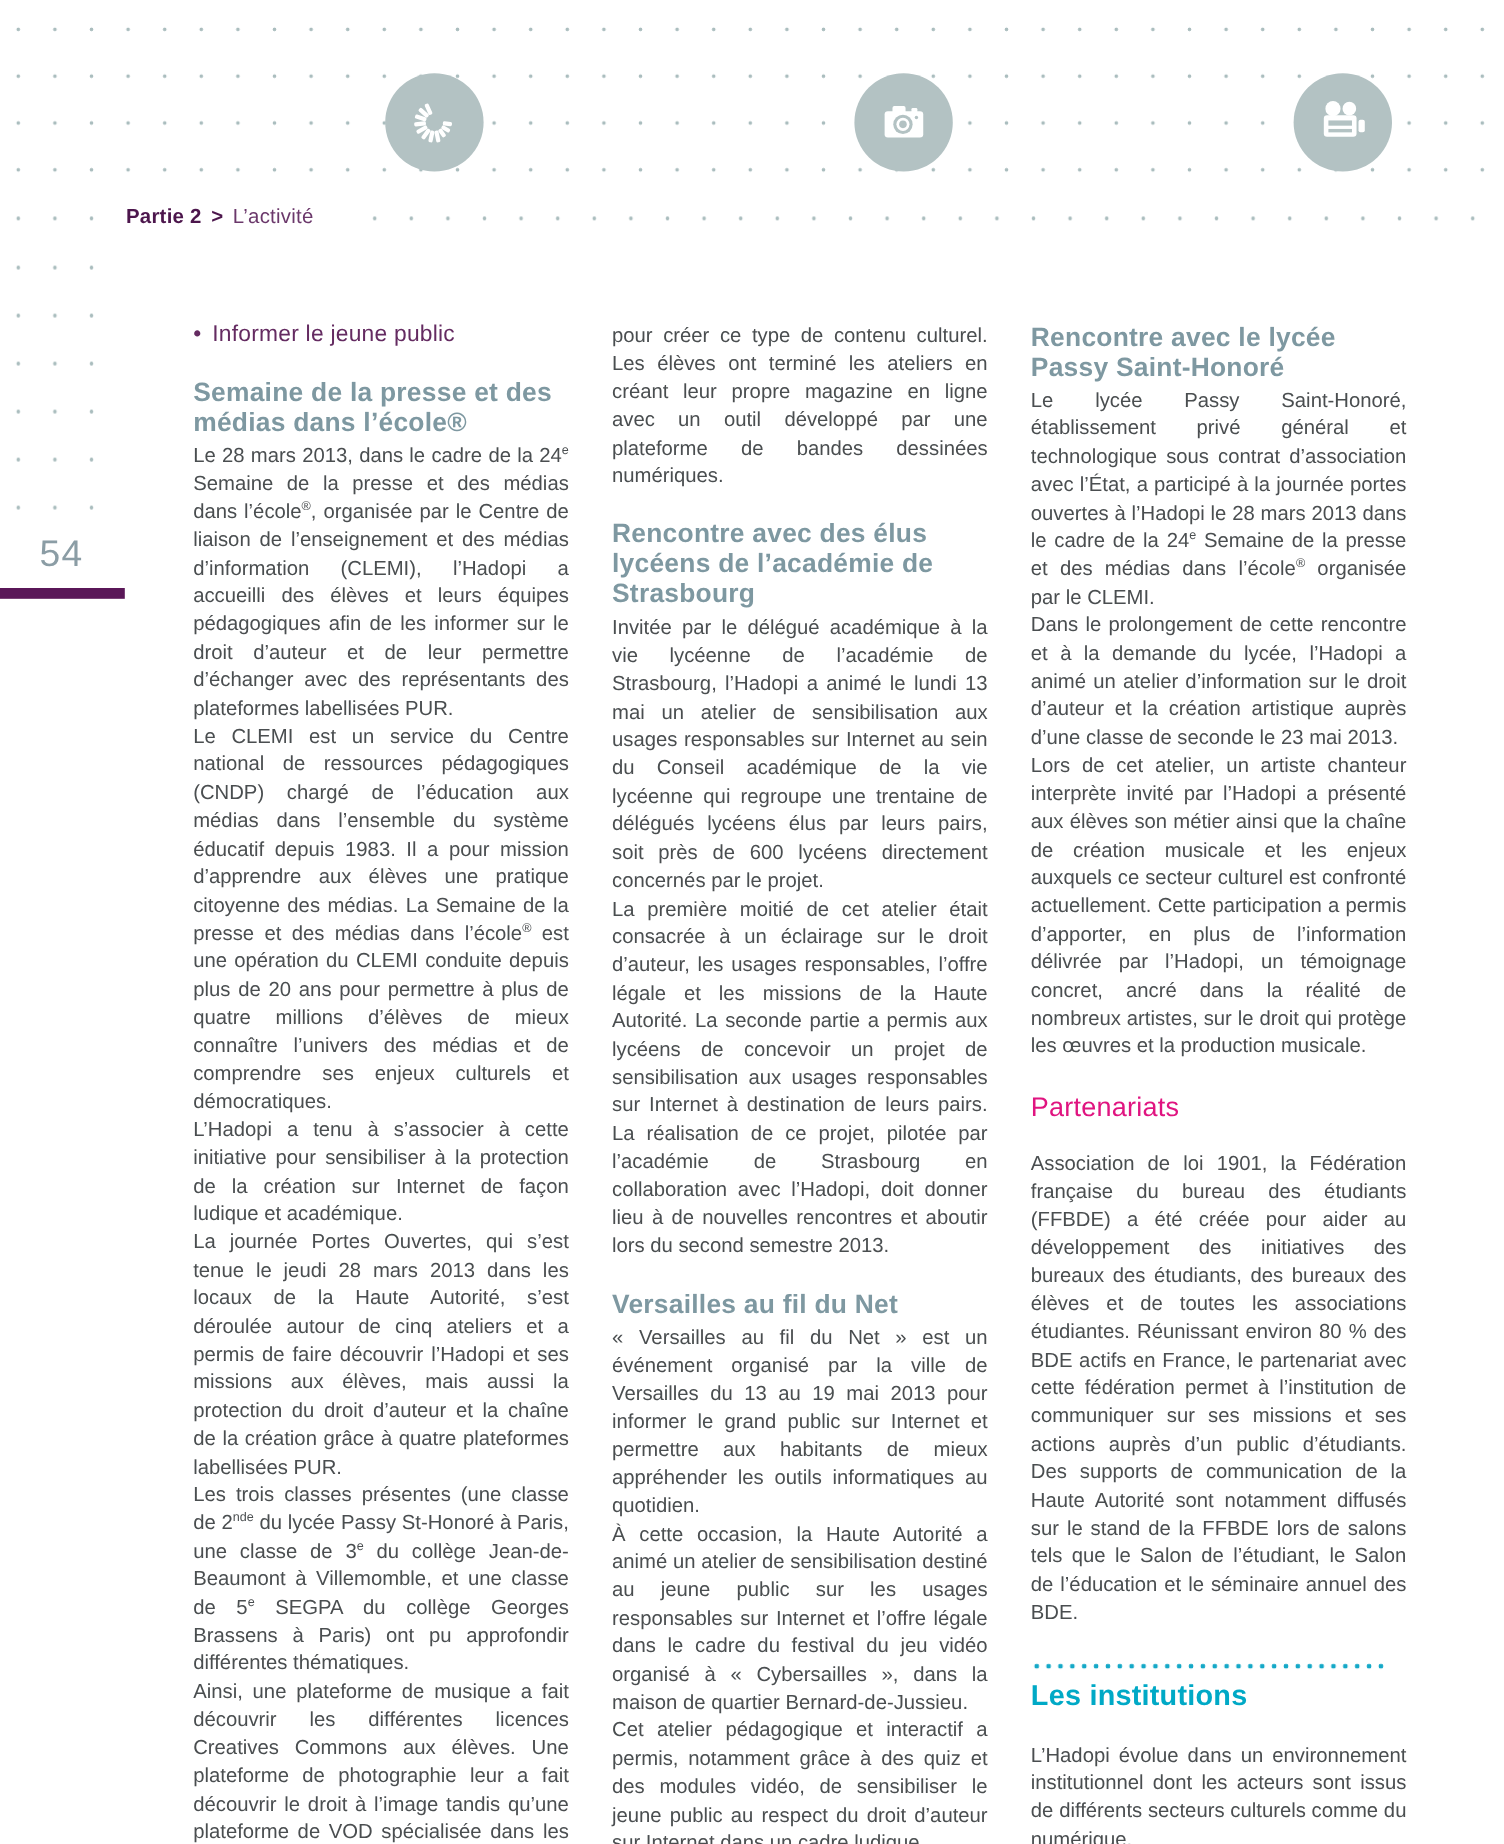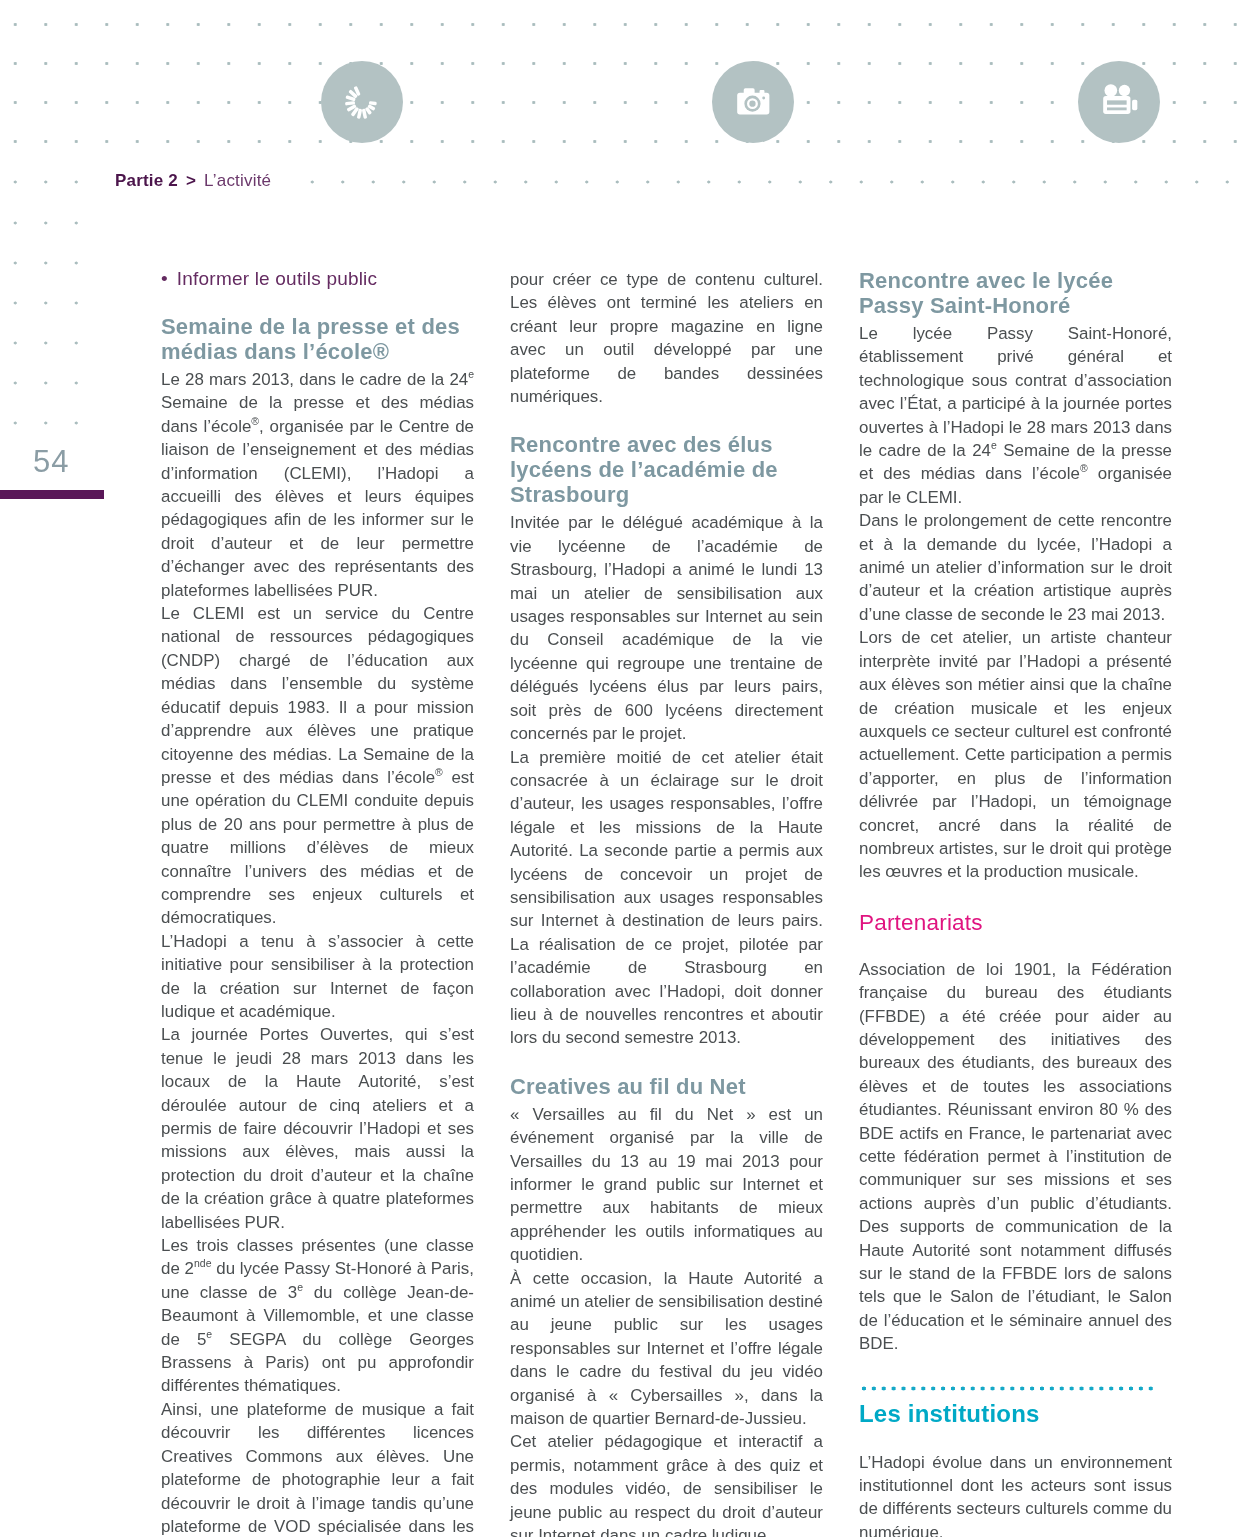--- a/index.html
+++ b/index.html
@@ -24,21 +24,21 @@
   .icon-circle {
     position: absolute; top: 61px;
     width: 82px; height: 82px; border-radius: 50%;
     background: #b3c2c3;
     display: flex; align-items: center; justify-content: center;
   }
   .icon-circle svg { display: block; }
 
   
   .breadcrumb {
-    position: absolute; left: 115px; top: 171px;
+    position: absolute; left: 105px; top: 171px;
     font-size: 17px; letter-spacing: 0.2px; white-space: nowrap;
   }
   .crumb-part { color: #4c164c; font-weight: bold; }
   .crumb-sep  { color: #4c164c; font-weight: bold; padding: 0 3px; }
   .crumb-section { color: #6b386b; font-weight: normal; }
 
   
   .page-number {
     position: absolute; left: 33px; top: 444px;
     font-size: 31px; color: #8b9da5; letter-spacing: 1px;
@@ -147,36 +147,36 @@
   <span class="crumb-sep">&gt;</span>
   <span class="crumb-section">L’activité</span>
 </div>
 
 <div class="page-number">54</div>
 <div class="page-bar"></div>
 
 <div class="columns">
 
   <section class="col">
-    <h2 class="bullet-head"><span class="bullet">•</span><span>Informer le outils public</span></h2>
+    <h2 class="bullet-head"><span class="bullet">•</span><span>Informer le jeune public</span></h2>
     <h3 class="subhead">Semaine de la presse et des médias dans l’école®</h3>
     <p class="para">Le 28 mars 2013, dans le cadre de la 24<sup>e</sup> Semaine de la presse et des médias dans l’école<sup>®</sup>, organisée par le Centre de liaison de l’enseignement et des médias d’information (CLEMI), l’Hadopi a accueilli des élèves et leurs équipes pédagogiques afin de les informer sur le droit d’auteur et de leur permettre d’échanger avec des représentants des plateformes labellisées PUR.</p>
     <p class="para">Le CLEMI est un service du Centre national de ressources pédagogiques (CNDP) chargé de l’éducation aux médias dans l’ensemble du système éducatif depuis 1983. Il a pour mission d’apprendre aux élèves une pratique citoyenne des médias. La Semaine de la presse et des médias dans l’école<sup>®</sup> est une opération du CLEMI conduite depuis plus de 20 ans pour permettre à plus de quatre millions d’élèves de mieux connaître l’univers des médias et de comprendre ses enjeux culturels et démocratiques.</p>
     <p class="para">L’Hadopi a tenu à s’associer à cette initiative pour sensibiliser à la protection de la création sur Internet de façon ludique et académique.</p>
     <p class="para">La journée Portes Ouvertes, qui s’est tenue le jeudi 28 mars 2013 dans les locaux de la Haute Autorité, s’est déroulée autour de cinq ateliers et a permis de faire découvrir l’Hadopi et ses missions aux élèves, mais aussi la protection du droit d’auteur et la chaîne de la création grâce à quatre plateformes labellisées PUR.</p>
     <p class="para">Les trois classes présentes (une classe de 2<sup>nde</sup> du lycée Passy St-Honoré à Paris, une classe de 3<sup>e</sup> du collège Jean-de-Beaumont à Villemomble, et une classe de 5<sup>e</sup> SEGPA du collège Georges Brassens à Paris) ont pu approfondir différentes thématiques.</p>
     <p class="para">Ainsi, une plateforme de musique a fait découvrir les différentes licences Creatives Commons aux élèves. Une plateforme de photographie leur a fait découvrir le droit à l’image tandis qu’une plateforme de VOD spécialisée dans les mangas et les animés a présenté la chaîne de création nécessaire</p>
   </section>
 
   <section class="col">
     <p class="para">pour créer ce type de contenu culturel. Les élèves ont terminé les ateliers en créant leur propre magazine en ligne avec un outil développé par une plateforme de bandes dessinées numériques.</p>
     <h3 class="subhead">Rencontre avec des élus lycéens de l’académie de Strasbourg</h3>
     <p class="para">Invitée par le délégué académique à la vie lycéenne de l’académie de Strasbourg, l’Hadopi a animé le lundi 13 mai un atelier de sensibilisation aux usages responsables sur Internet au sein du Conseil académique de la vie lycéenne qui regroupe une trentaine de délégués lycéens élus par leurs pairs, soit près de 600 lycéens directement concernés par le projet.</p>
     <p class="para">La première moitié de cet atelier était consacrée à un éclairage sur le droit d’auteur, les usages responsables, l’offre légale et les missions de la Haute Autorité. La seconde partie a permis aux lycéens de concevoir un projet de sensibilisation aux usages responsables sur Internet à destination de leurs pairs. La réalisation de ce projet, pilotée par l’académie de Strasbourg en collaboration avec l’Hadopi, doit donner lieu à de nouvelles rencontres et aboutir lors du second semestre 2013.</p>
-    <h3 class="subhead">Creatives au fil du Net</h3>
+    <h3 class="subhead">Versailles au fil du Net</h3>
     <p class="para">« Versailles au fil du Net » est un événement organisé par la ville de Versailles du 13 au 19 mai 2013 pour informer le grand public sur Internet et permettre aux habitants de mieux appréhender les outils informatiques au quotidien.</p>
     <p class="para">À cette occasion, la Haute Autorité a animé un atelier de sensibilisation destiné au jeune public sur les usages responsables sur Internet et l’offre légale dans le cadre du festival du jeu vidéo organisé à « Cybersailles », dans la maison de quartier Bernard-de-Jussieu.</p>
     <p class="para">Cet atelier pédagogique et interactif a permis, notamment grâce à des quiz et des modules vidéo, de sensibiliser le jeune public au respect du droit d’auteur sur Internet dans un cadre ludique.</p>
   </section>
 
   <section class="col">
     <h3 class="subhead">Rencontre avec le lycée Passy Saint-Honoré</h3>
     <p class="para">Le lycée Passy Saint-Honoré, établissement privé général et technologique sous contrat d’association avec l’État, a participé à la journée portes ouvertes à l’Hadopi le 28 mars 2013 dans le cadre de la 24<sup>e</sup> Semaine de la presse et des médias dans l’école<sup>®</sup> organisée par le CLEMI.</p>
     <p class="para">Dans le prolongement de cette rencontre et à la demande du lycée, l’Hadopi a animé un atelier d’information sur le droit d’auteur et la création artistique auprès d’une classe de seconde le 23 mai 2013.</p>
     <p class="para">Lors de cet atelier, un artiste chanteur interprète invité par l’Hadopi a présenté aux élèves son métier ainsi que la chaîne de création musicale et les enjeux auxquels ce secteur culturel est confronté actuellement. Cette participation a permis d’apporter, en plus de l’information délivrée par l’Hadopi, un témoignage concret, ancré dans la réalité de nombreux artistes, sur le droit qui protège les œuvres et la production musicale.</p>

